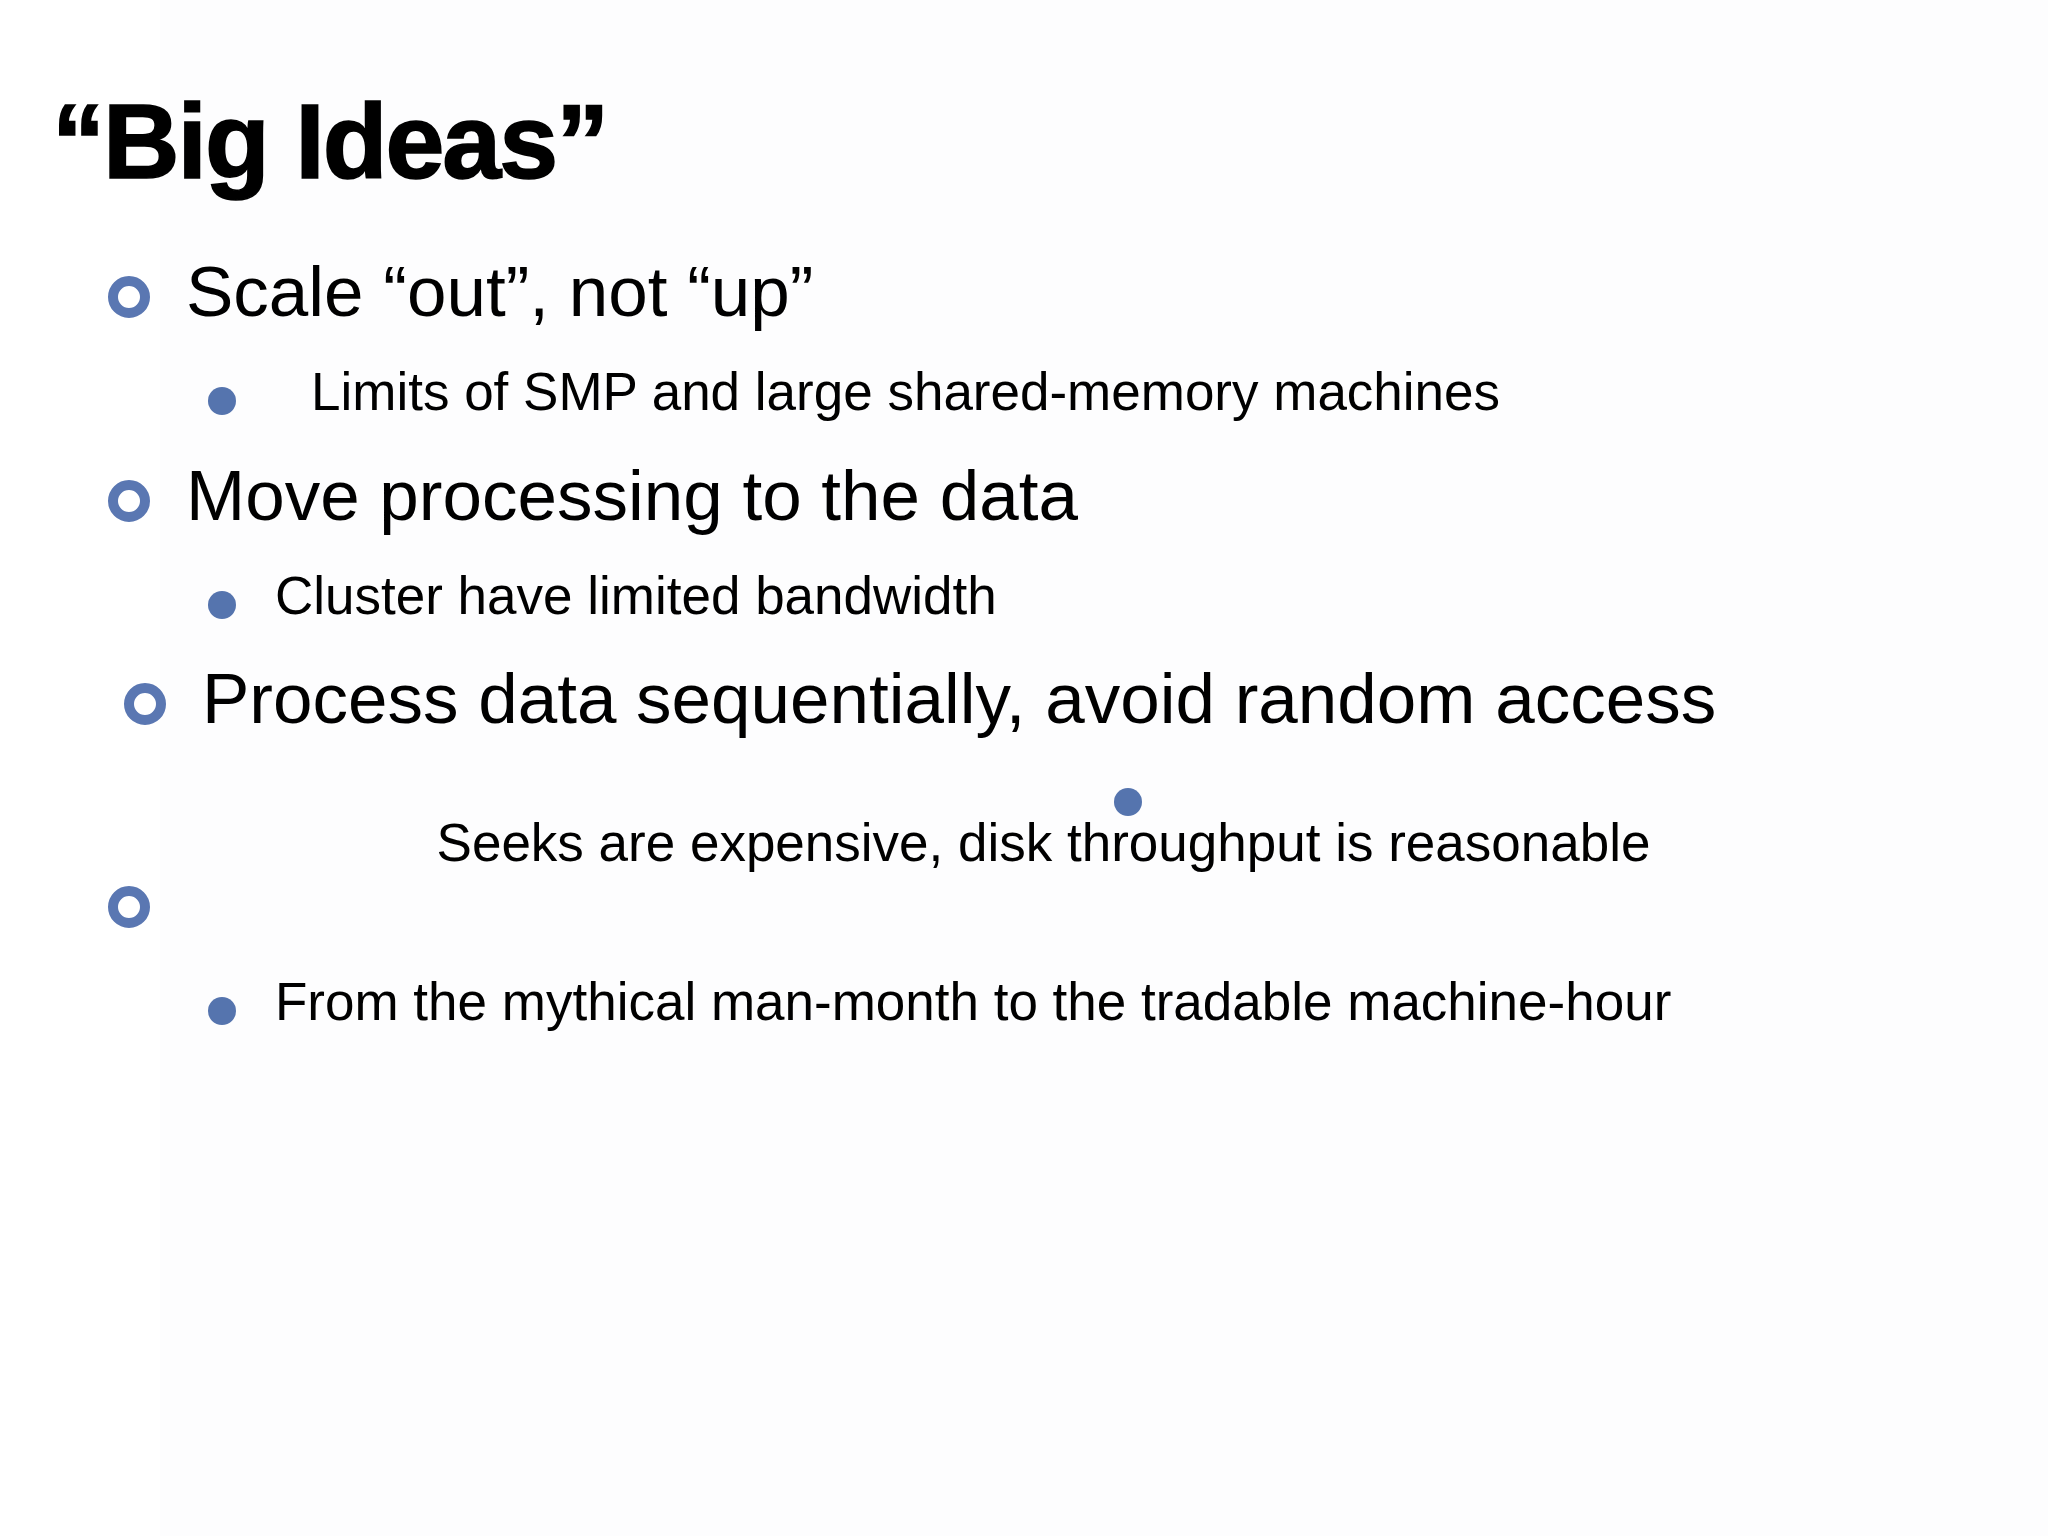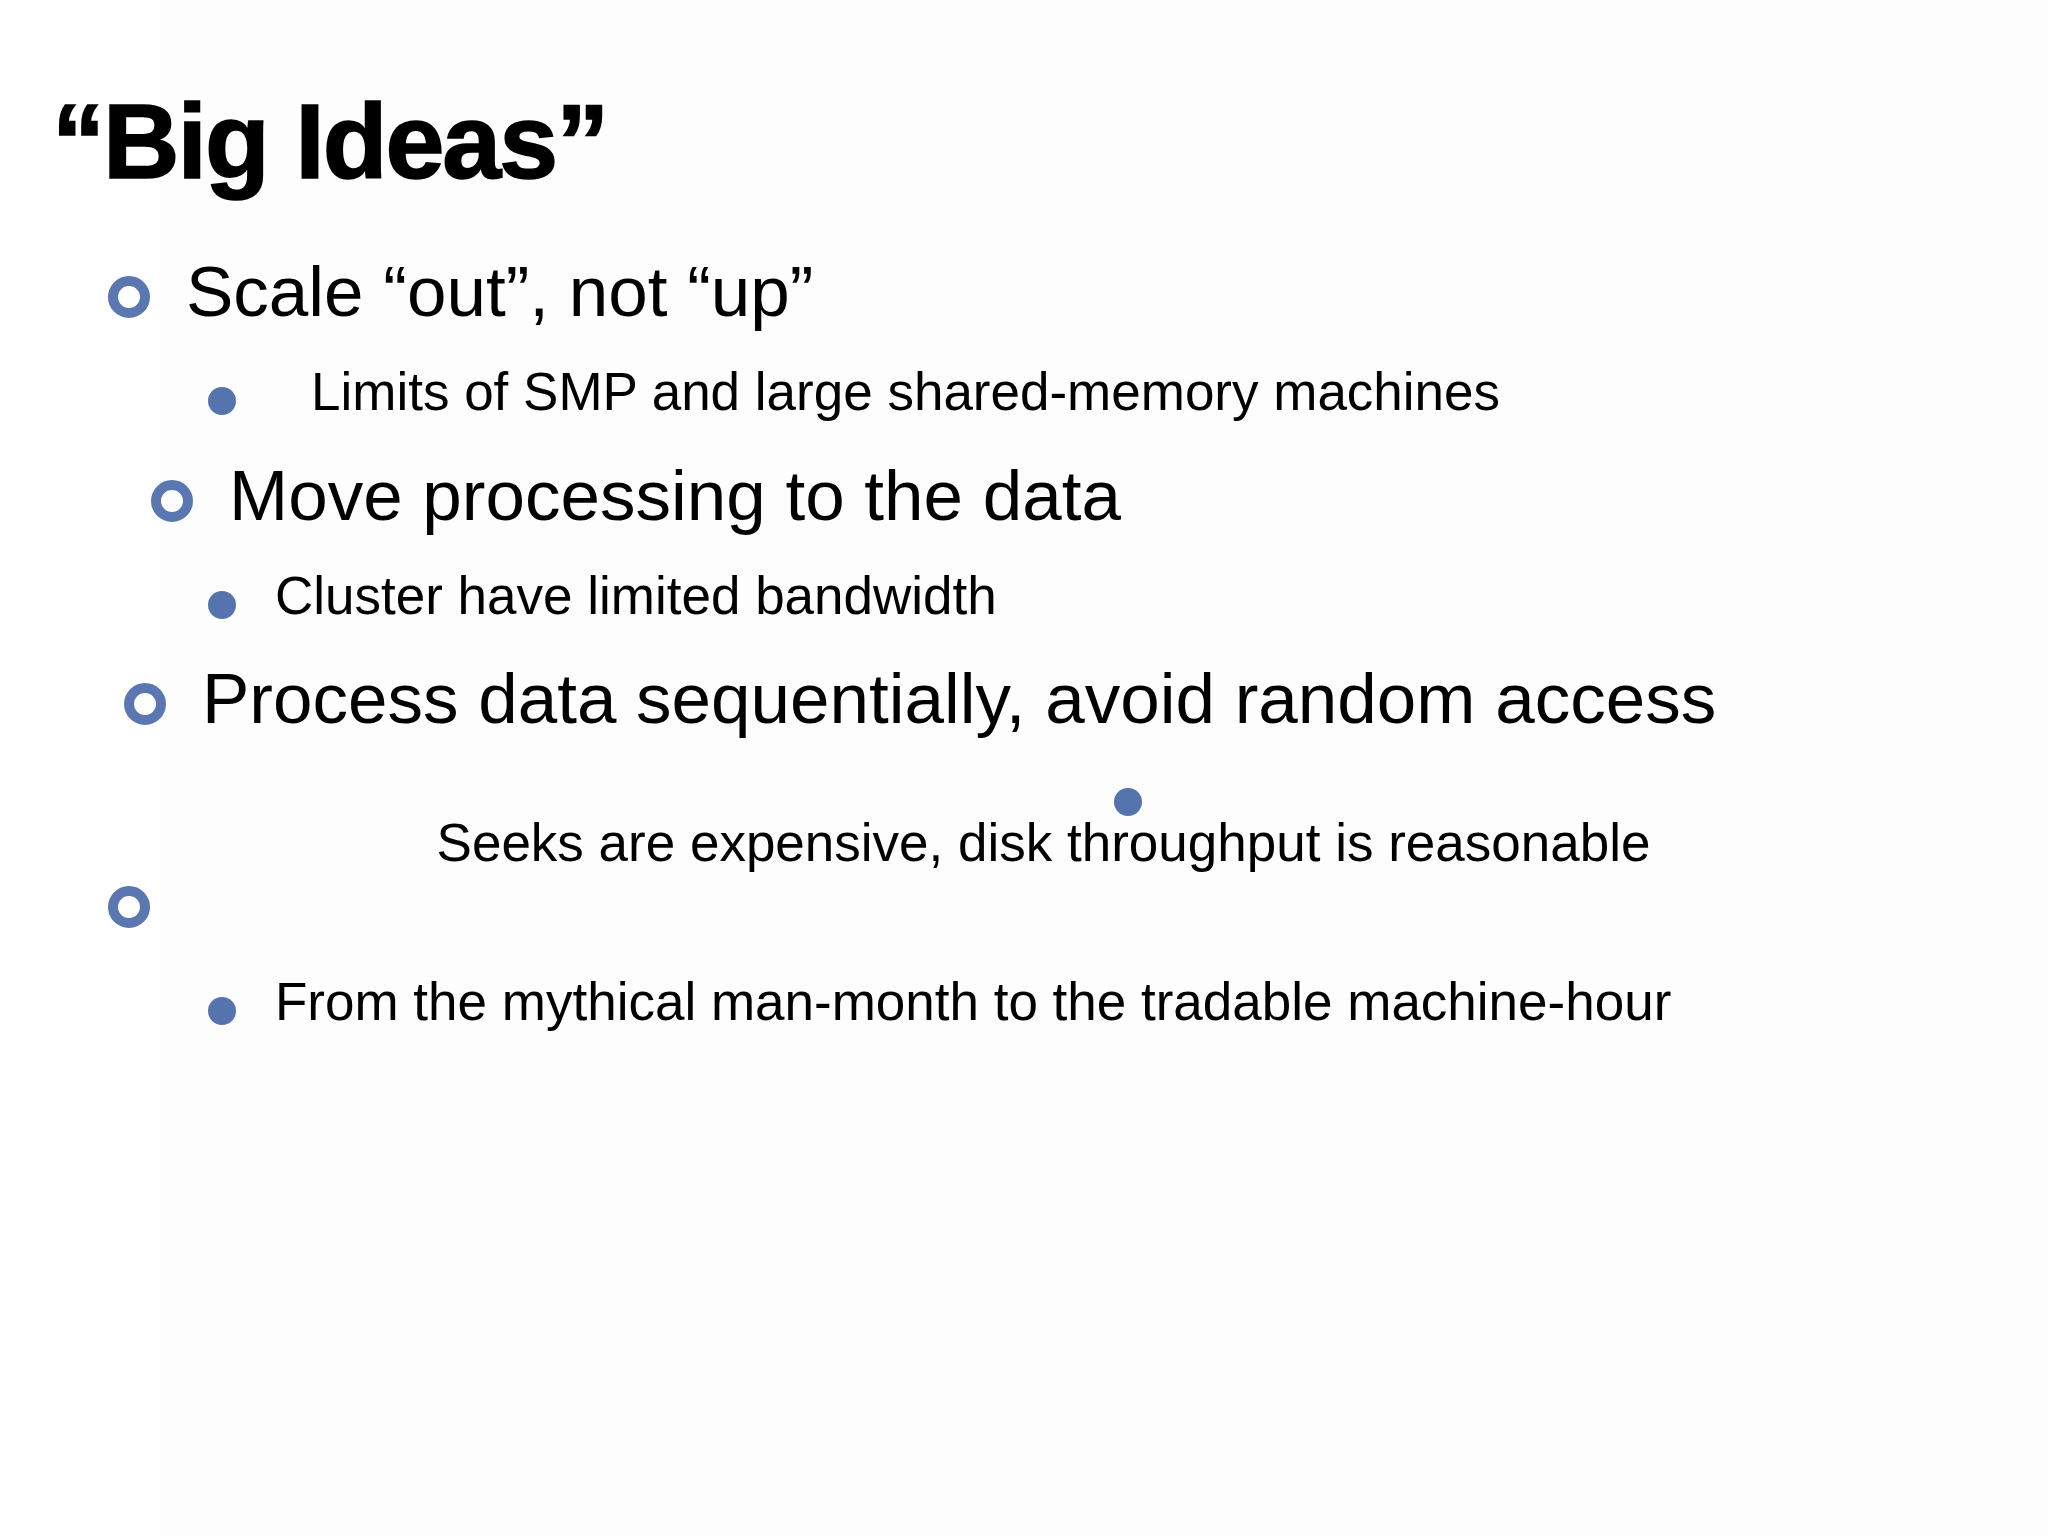--- a/index.html
+++ b/index.html
@@ -69,21 +69,21 @@
     margin-left: 208px;
     margin-top: 20px;
     border-radius: 50%;
     background: var(--bullet-dot);
   }
   .main .btext { margin-left: 36px; line-height: 1; color: var(--text); }
   .sub  .btext { margin-left: 39px; line-height: 1; color: var(--text); }
 
   
   .m0 { top: 251px; }  .s0 { top: 361px; gap: 36px; }
-  .m1 { top: 455px; padding-left: 43px; }  .s1 { top: 565px; }
+  .m1 { top: 455px; }  .s1 { top: 565px; }
   .m2 { top: 658px; padding-left: 16px; }  .s2 { top: 768px; flex-direction: column; }
   .m3 { top: 861px; }  .s3 { top: 971px; }
 </style>
 </head>
 <body>
 
 <div class="slide">
   <div class="left-edge"></div>
 
   <h1 class="slide-title">“Big Ideas”</h1>

